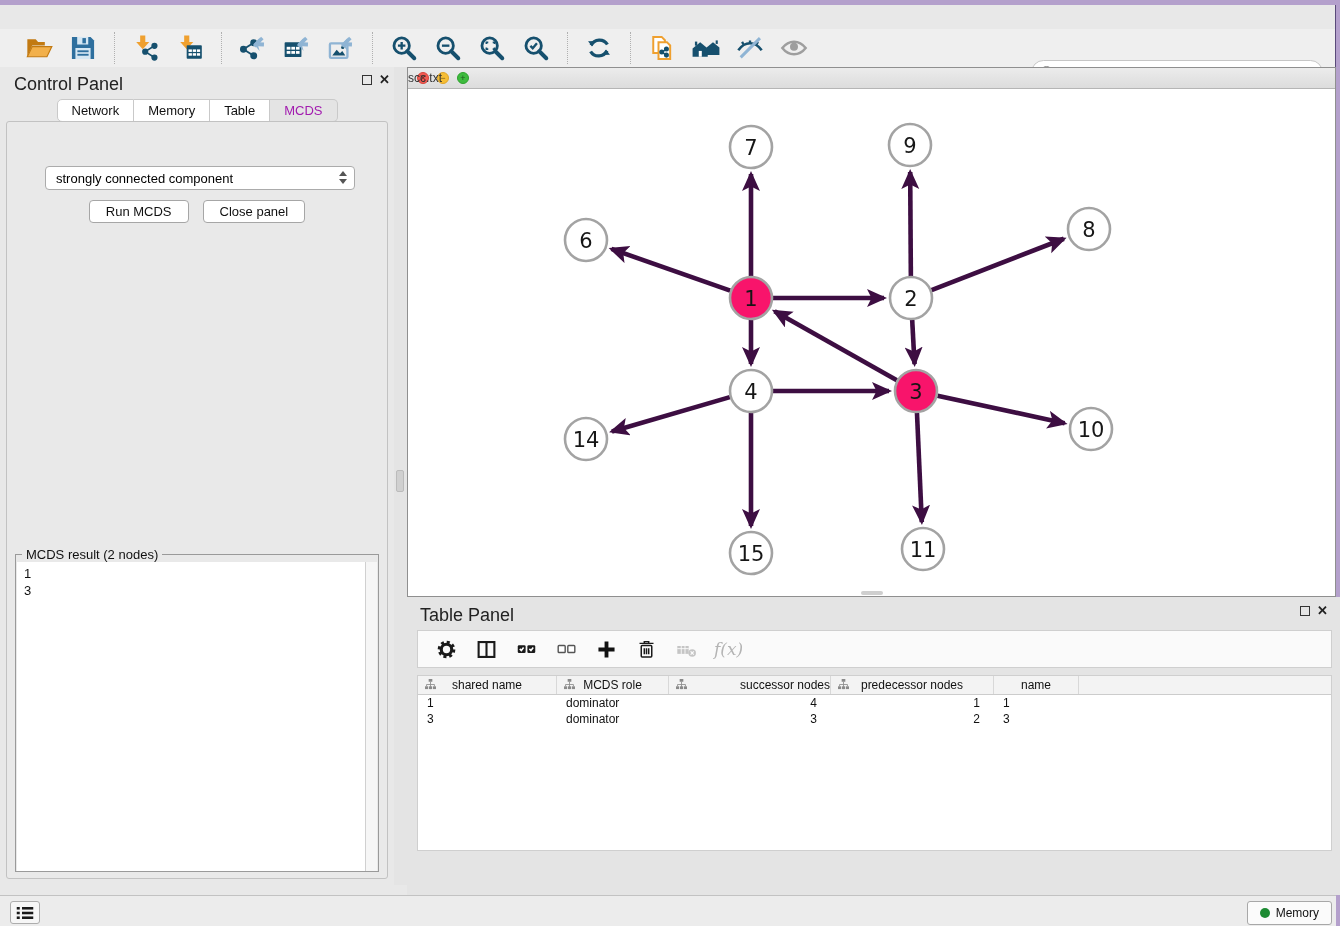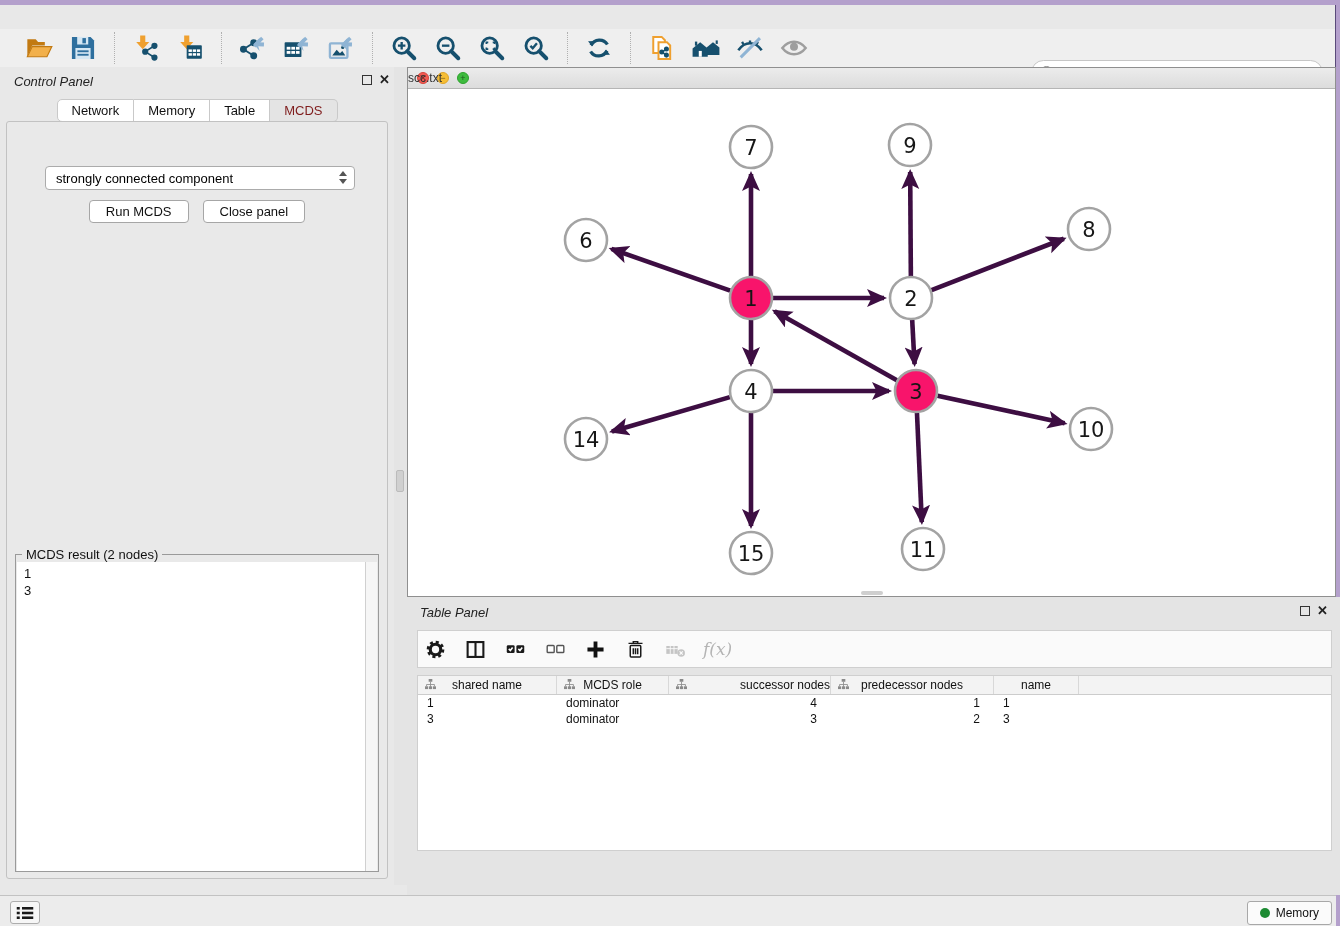--- a/index.html
+++ b/index.html
@@ -31,30 +31,30 @@
   .search-wrap input { border:none; outline:none; flex:1; font-size:13px;
     background:transparent; font-family:"Liberation Sans",sans-serif; }
   .mag { width:13px; height:13px; border:1.6px solid #8a8a8a; border-radius:50%;
     position:relative; margin-right:5px; flex:none; }
   .mag::after { content:""; position:absolute; width:6px; height:1.6px; background:#8a8a8a;
     transform:rotate(45deg); left:9px; top:11px; }
 
   
   .cpanel { position:absolute; left:0; top:62px; width:394px; height:818px; background:#e8e8e8; }
   .panel-head { position:absolute; left:0; top:0; width:100%; height:28px; }
-  .panel-head .ph-title { position:absolute; left:14px; top:7px; font-size:13px; color:#222;font-style:italic; }
+  .panel-head .ph-title { position:absolute; left:14px; top:7px; font-size:18px; color:#222; }
   .ph-float { position:absolute; top:8px; width:10px; height:10px; border:1.5px solid #333; }
   .ph-close { position:absolute; top:5px; font-size:13px; font-weight:bold; color:#222; }
   .cp-tabs { position:absolute; left:0; top:32px; width:100%; display:flex; justify-content:center; }
   .tab { font-size:13px; padding:3px 14px; background:#fff; border:1px solid #c9c9c9;
     color:#111; cursor:pointer; }
   .tab + .tab { border-left:none; }
   .tab.first { border-radius:5px 0 0 5px; }
   .tab.last { border-radius:0 5px 5px 0; }
-  .tab.disabled-active { background:#e4e4e4; color:#7f1d1d; }
+  .tab.disabled-active { background:#e4e4e4; color:#a21caf; }
   .cp-body { position:absolute; left:6px; top:54px; width:382px; height:758px;
     background:#e9e9e9; border:1px solid #c2c2c2; border-radius:3px; }
   .opt-label { text-align:center; margin-top:20px; font-size:13px; color:#111; }
   .dropdown { position:absolute; left:38px; top:44px; width:310px; height:24px; background:#fff;
     border:1px solid #ababab; border-radius:4px; font-size:13px; display:flex;
     align-items:center; padding-left:10px; cursor:pointer; }
   .dd-stepper { position:absolute; right:7px; top:4px; display:flex; flex-direction:column; gap:3px; }
   .dd-up { width:0; height:0; border-left:4px solid transparent; border-right:4px solid transparent;
     border-bottom:5px solid #555; }
   .dd-down { width:0; height:0; border-left:4px solid transparent; border-right:4px solid transparent;
@@ -87,21 +87,21 @@
   .nt-dot { position:absolute; top:4px; width:12px; height:12px; border-radius:50%;
     font-size:9px; line-height:11px; text-align:center; color:rgba(0,0,0,.55); cursor:pointer; }
   .net-canvas { position:absolute; left:0; top:21px; width:927px; height:507px; background:#fff; }
   .net-resize { position:absolute; left:453px; bottom:1px; width:22px; height:4px;
     background:#cfcfcf; border-radius:2px; }
 
   
   .tpanel { position:absolute; left:407px; top:592px; width:933px; height:298px; background:#e4e4e4; }
   .tp-toolbar { position:absolute; left:10px; top:33px; width:915px; height:38px;
     background:#fafafa; border:1px solid #cfcfcf; display:flex; align-items:center;
-    gap:16px; padding-left:5px; }
+    gap:16px; padding-left:16px; }
   .tp-btn { width:24px; height:24px; display:flex; align-items:center; justify-content:center;
     background:transparent; border:none; cursor:pointer; }
   .tp-btn svg { width:21px; height:21px; }
   .fx { font-family:"DejaVu Serif", serif; font-style:italic; font-size:17px; color:#b4b4b4; }
   .ttable { position:absolute; left:10px; top:78px; width:915px; height:176px; background:#fff;
     border:1px solid #cfcfcf; overflow:hidden; }
   .thead { display:flex; height:19px; background:#f3f3f3; border-bottom:1px solid #cccccc; }
   .th { position:relative; display:flex; align-items:center; justify-content:center;
     font-size:12px; color:#111; border-right:1px solid #d8d8d8; flex:none; cursor:pointer; }
   .th .tree-ic { position:absolute; left:7px; top:3px; }

